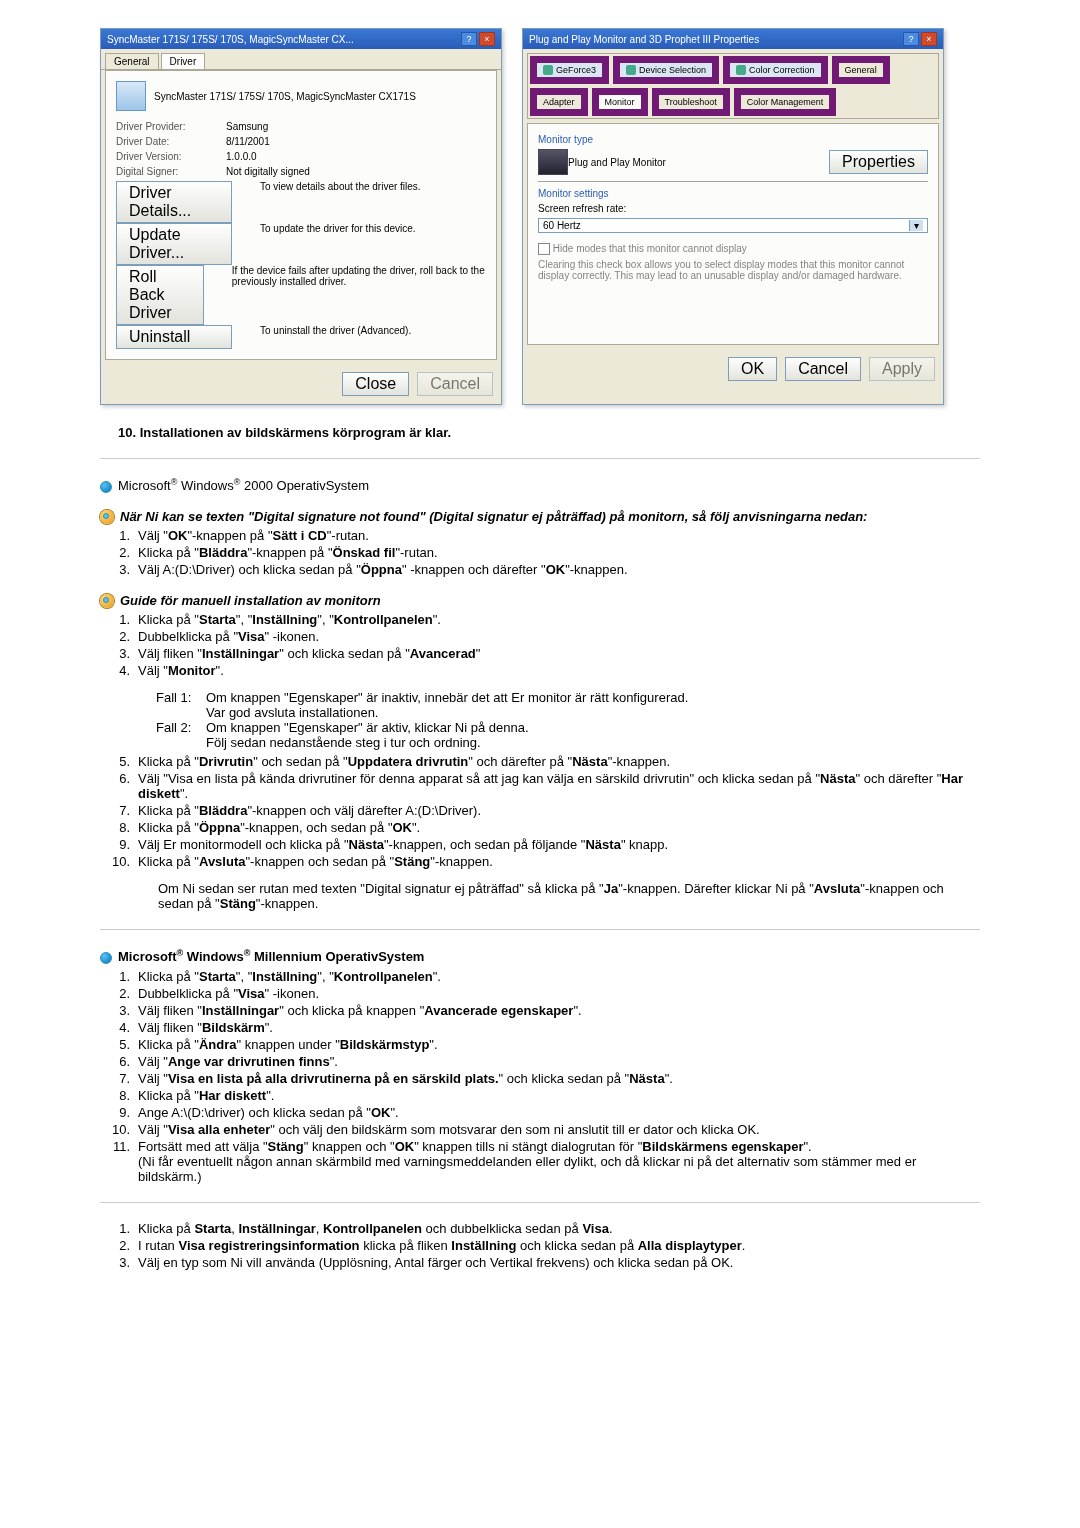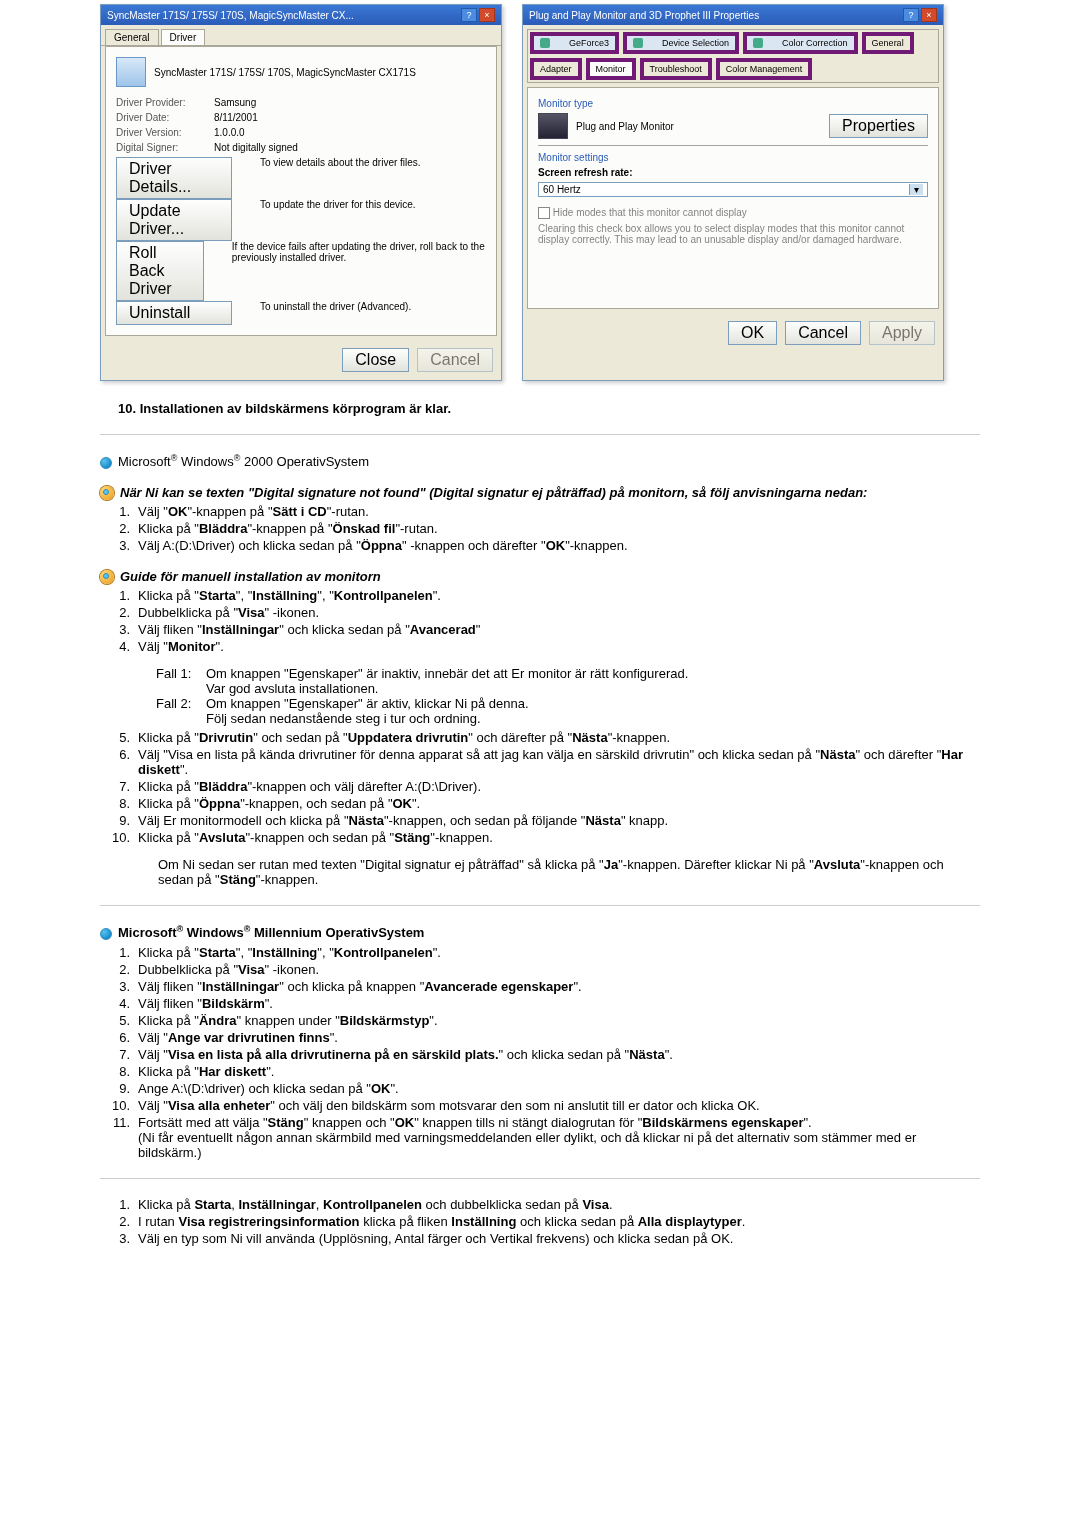--- a/index.html
+++ b/index.html
@@ -4,21 +4,21 @@
 <style>
   body {
     margin: 0;
     font-family: Arial, Helvetica, sans-serif;
     font-size: 13px;
     color: #000;
     background: #fff;
     width: 1080px;
   }
   .content {
-    padding: 4px 100px;
+    padding: 28px 100px;
   }
   .screenshots {
     display: flex;
     gap: 20px;
     margin-bottom: 20px;
     justify-content: flex-start;
     flex-wrap: wrap;
   }
   .dlg {
     border: 1px solid #7b9ebd;
@@ -37,27 +37,27 @@
   }
   .dlg-title .tbtns span {
     display:inline-block; width:14px; height:12px; background:#4b8be0; border:1px solid #215aa8; margin-left:2px; color:#fff; text-align:center; font-size:9px; line-height:12px;
   }
   .dlg-title .tbtns .close { background:#d04a2b; border-color:#a0361d;}
   .dlg-tabs { display:flex; border-bottom:1px solid #aca899; background:#ece9d8; padding:4px 4px 0;}
   .dlg-tab { border:1px solid #aca899; border-bottom:none; padding:2px 8px; background:#ece9d8; margin-right:2px; font-size:10px;}
   .dlg-tab.active { background:#fcfcfa;}
   .dlg-body { padding:10px; background:#fcfcfa; border:1px solid #aca899; margin:0 4px 4px;}
   .icon-drv { width:28px; height:28px; background:linear-gradient(#d8e8f8,#9ec5ea); border:1px solid #6a98c6; display:inline-block; vertical-align:top;}
-  .drow { display:flex; gap:8px; margin-bottom:4px;}
+  .drow { display:flex; gap:20px; margin-bottom:4px;}
   .dlbl { width:90px; color:#555;}
   .btn { border:1px solid #7b9ebd; background:linear-gradient(#fefefe,#e3e3dd); padding:2px 12px; font-size:16px; cursor:default; border-radius:0;}
   .drow2 { display:flex; gap:28px; align-items:flex-start; margin-top:0;}
   .dlg-foot { display:flex; justify-content:flex-end; gap:8px; padding:8px;}
   .dlg2-row {display:flex; gap:4px; flex-wrap:wrap; border:1px solid #aca899; margin:4px; padding:2px;}
-  .tabbtn { background:#dbe6f3; border:4px solid #701a75; padding:2px 6px; font-size:9px; display:flex; align-items:center; gap:19px;}
+  .tabbtn { background:#dbe6f3; border:7px solid #701a75; padding:2px 6px; font-size:9px; display:flex; align-items:center; gap:3px;}
   .tabbtn .ic { width:10px; height:10px; background:#4a8; border-radius:2px;}
   .chk { width:10px; height:10px; border:1px solid #888; display:inline-block; vertical-align:middle; background:#fff;}
   .sel { border:1px solid #7b9ebd; background:#fff; padding:1px 4px; display:flex; justify-content:space-between; align-items:center; font-size:10px;}
   .sel .ar { background:#cde0f0; border-left:1px solid #7b9ebd; padding:0 4px;}
   .monicon { width:28px; height:24px; background:linear-gradient(#556,#223); border:1px solid #445; display:inline-block;}
   .hr { border:0; border-top:1px solid #ccc; margin:18px 0;}
   .bullet-blue { display:inline-block; width:10px; height:10px; border-radius:50%; background:radial-gradient(circle at 30% 30%, #5bc2ee, #0078c0); border:1px solid #2b8dbf; vertical-align:middle; margin-right:6px;}
   .bullet-gear { display:inline-block; width:14px; height:14px; position:relative; vertical-align:middle; margin-right:6px;}
   .bullet-gear::before { content:''; position:absolute; inset:0; border-radius:50%; background:radial-gradient(circle at 30% 30%, #ffd76b, #e89a20); box-shadow:0 0 0 1px #b07415;}
   .bullet-gear::after { content:''; position:absolute; top:3px; left:3px; width:4px; height:4px; border-radius:50%; background:#5bc2ee; border:1px solid #2b8dbf;}
@@ -155,27 +155,27 @@
             <span>Color Correction</span>
           </span>
       <span class="tabbtn" style="background:#ece9d8;">General</span>
       <span class="tabbtn" style="background:#ece9d8;">Adapter</span>
       <span class="tabbtn" style="background:#fcfcfa;">Monitor</span>
       <span class="tabbtn" style="background:#ece9d8;">Troubleshoot</span>
       <span class="tabbtn" style="background:#ece9d8;">Color Management</span>
     </div>
     <div class="dlg-body" style="min-height:200px;">
       <div style="color:#2a5cb8;margin-bottom:4px;">Monitor type</div>
-      <div style="display:flex;align-items:center;gap:8px;margin-bottom:6px;">
+      <div style="display:flex;align-items:center;margin-bottom:6px;">
         <span class="monicon"></span>
         <span style="flex:1;">Plug and Play Monitor</span>
         <span class="btn">Properties</span>
       </div>
       <div style="color:#2a5cb8;border-top:1px solid #a3a3a3;padding-top:6px;">Monitor settings</div>
-      <div style="margin:4px 0;font-weight:bold;">Screen refresh rate:</div>
+      <div style="margin:4px 0;">Screen refresh rate:</div>
       <div class="sel">
             <span>60 Hertz</span>
             <span class="ar">▾</span>
           </div>
       <div style="margin-top:10px;"><span class="chk"></span> <span style="opacity:.5;">Hide modes that this monitor cannot display</span></div>
       <div style="opacity:.5;margin-top:4px;font-size:10px;">Clearing this check box allows you to select display modes that this monitor cannot display correctly. This may lead to an unusable display and/or damaged hardware.</div>
     </div>
     <div class="dlg-foot">
       <span class="btn">OK</span>
       <span class="btn">Cancel</span>

